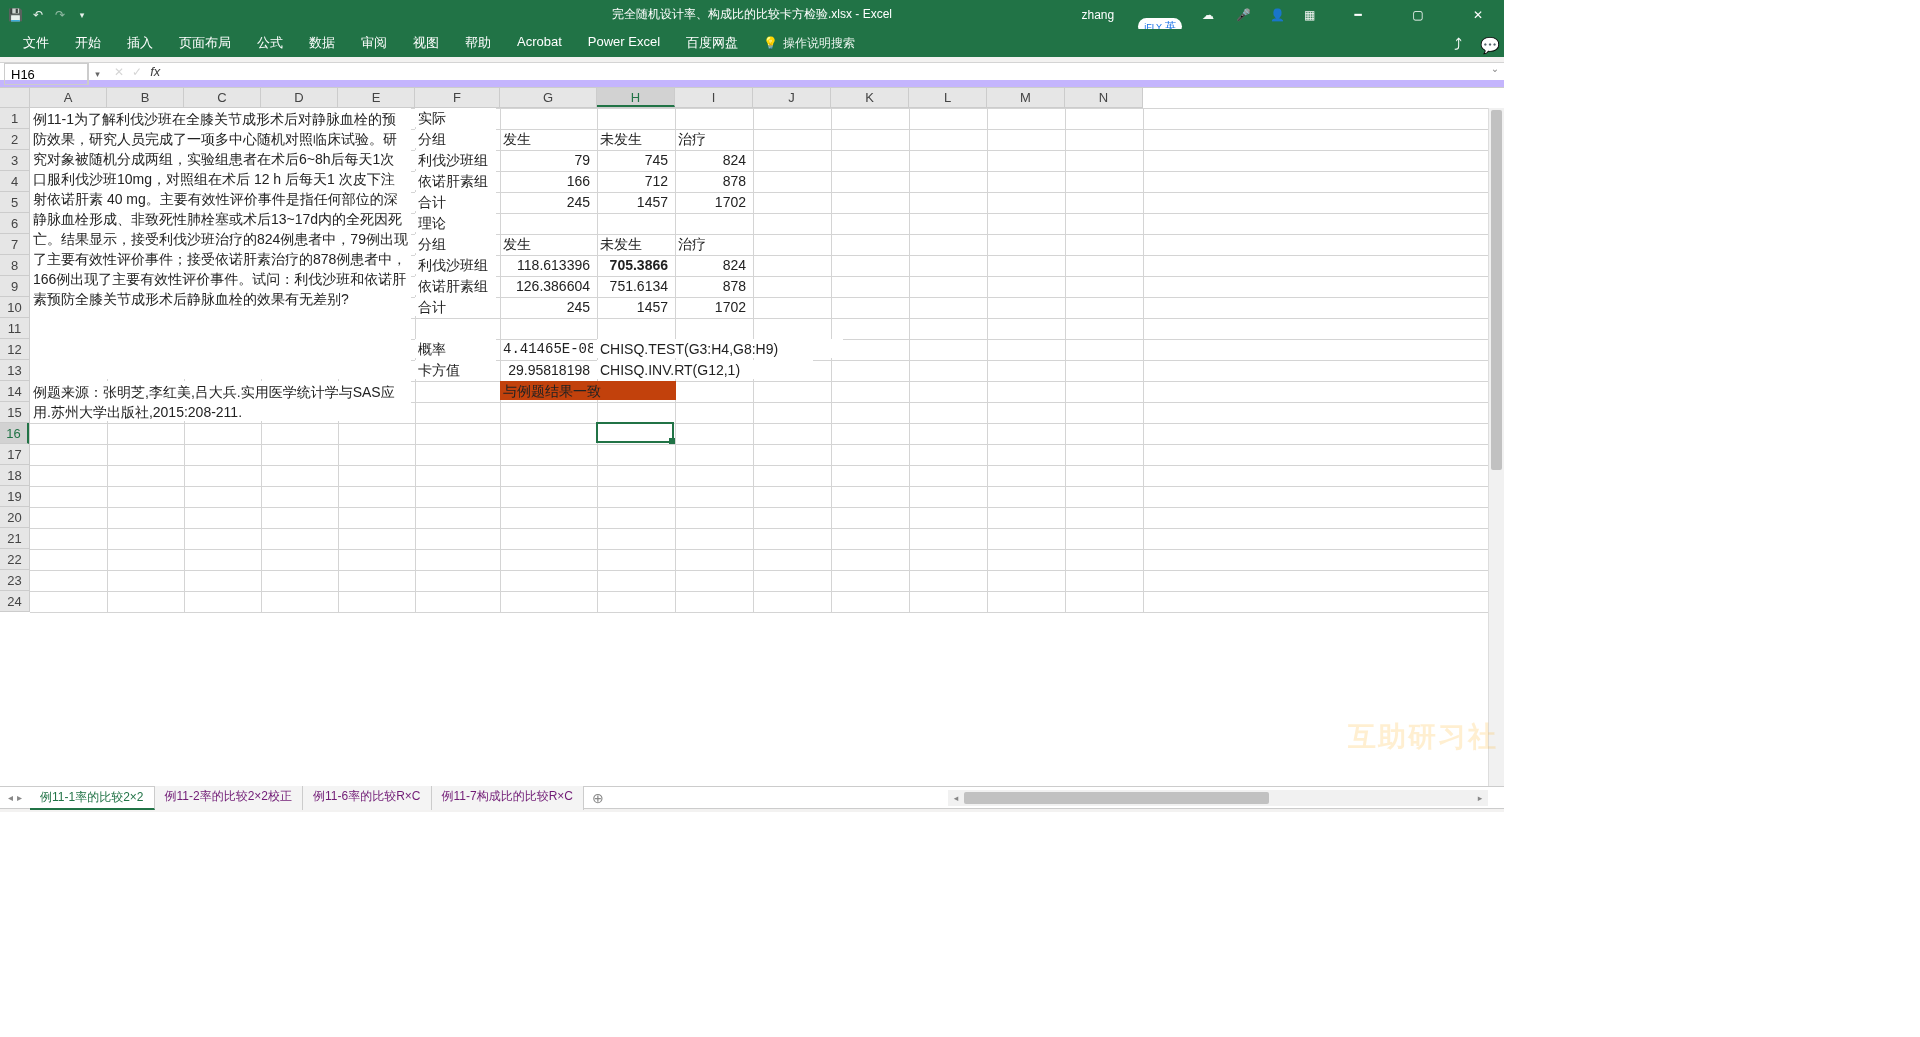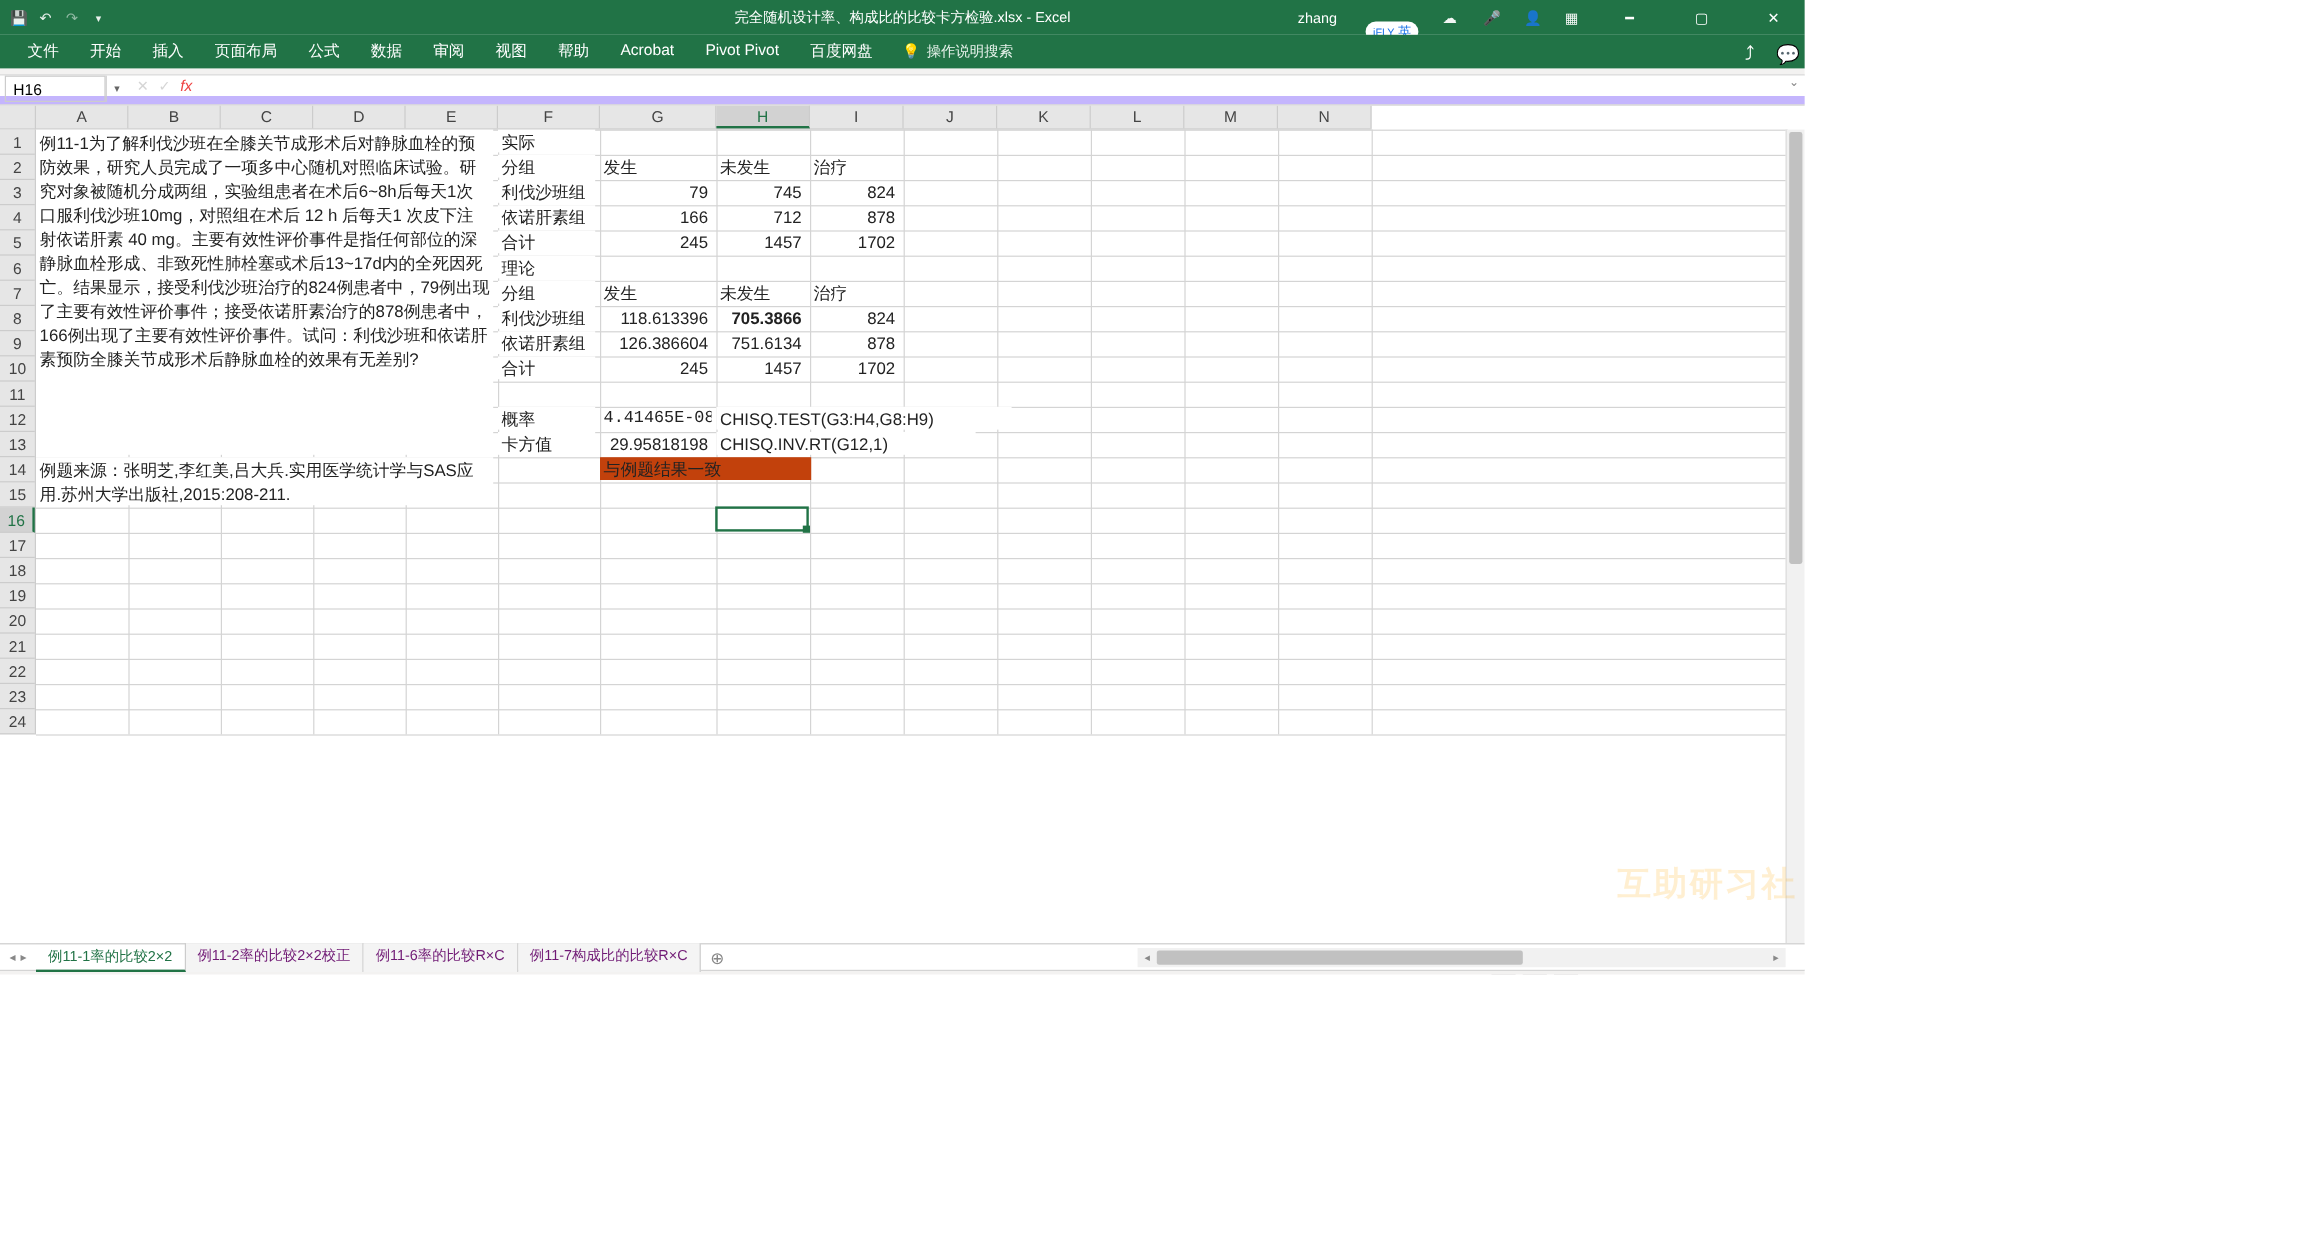--- a/index.html
+++ b/index.html
@@ -25,21 +25,21 @@
 
 
 .spacer-bar { height: 6px; background: #f3f2f1; border-bottom: 1px solid #d4d4d4; }
 
 
 .fbar { height: 24px; background: #fff; display: flex; border-bottom: 7px solid #c4b5fd; }
 .namebox { width: 84px; height: 22px; border: 1px solid #ccc; margin-left: 4px; padding-left: 6px; font-size: 13px; display: flex; align-items: center; }
 .nb-dd { width: 18px; border-left: 1px solid #ccc; height: 22px; display: flex; align-items: center; justify-content: center; color: #666; font-size: 9px; }
 .fx-btns { display: flex; align-items: center; gap: 8px; padding: 0 8px; color: #888; }
 .fx-btn { cursor: pointer; font-size: 12px; }
-.fx-label { font-style: italic; color: #ef4444; font-size: 13px; padding-right: 8px; }
+.fx-label { font-style: italic; color: #404040; font-size: 13px; padding-right: 8px; }
 .fx-input { flex: 1; height: 22px; border: none; font-size: 13px; padding-left: 4px; }
 .fx-exp { width: 18px; color: #888; font-size: 10px; text-align: center; cursor: pointer; }
 
 
 .grid-wrap { position: relative; height: 699px; overflow: hidden; border-top: 1px solid #ccc; }
 .corner { position: absolute; left: 0; top: 0; width: 30px; height: 20px; background: #e6e6e6; border-right: 1px solid #ccc; border-bottom: 1px solid #ccc; }
 .col-hdrs { position: absolute; left: 30px; top: 0; height: 20px; display: flex; background: #e6e6e6; border-bottom: 1px solid #ccc; }
 .col-hdr { border-right: 1px solid #ccc; text-align: center; font-size: 13px; color: #444; line-height: 20px; }
 .col-hdr.sel { background: #d2d2d2; color: #217346; border-bottom: 2px solid #217346; }
 .row-hdrs { position: absolute; left: 0; top: 20px; width: 30px; background: #e6e6e6; border-right: 1px solid #ccc; }
@@ -107,21 +107,21 @@
       <div class="tab">文件</div>
       <div class="tab">开始</div>
       <div class="tab">插入</div>
       <div class="tab">页面布局</div>
       <div class="tab">公式</div>
       <div class="tab">数据</div>
       <div class="tab">审阅</div>
       <div class="tab">视图</div>
       <div class="tab">帮助</div>
       <div class="tab">Acrobat</div>
-      <div class="tab">Pivot Pivot</div>
+      <div class="tab">Power Excel</div>
       <div class="tab">百度网盘</div>
     </div>
   <div class="tellme">
     <span>💡</span>
     <span>操作说明搜索</span>
   </div>
   <div class="rib-right">
     <span class="rib-ico" style="color:#fff">⤴</span>
     <span class="rib-ico" style="color:#fff">💬</span>
   </div>

